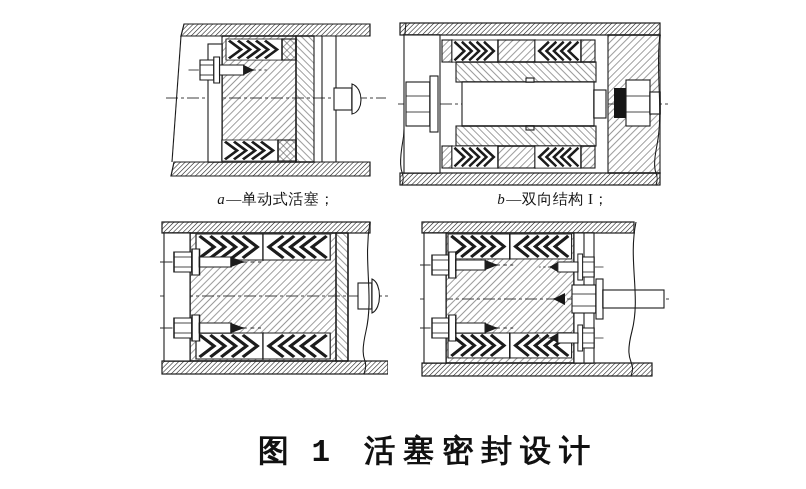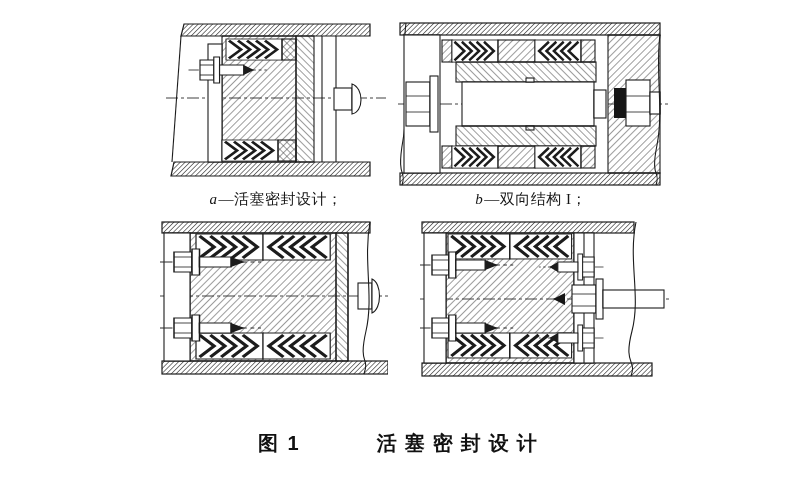--- a/index.html
+++ b/index.html
@@ -24,25 +24,25 @@
 
   .sub-cap {
     position:absolute; text-align:center;
     font-size:15px; line-height:18px; color:#151515;
     letter-spacing:0.5px; white-space:nowrap;
   }
   .sub-cap i { font-style:italic; font-family:"Liberation Serif","DejaVu Serif",serif; padding-right:1px; }
   .main-cap {
     position:absolute; top:430px; left:258px;
     display:flex; align-items:baseline;
-    font-family:Liberation Sans, sans-serif;
-    font-weight:700; font-size:20px; color:#111;
+    font-family:Liberation Mono, monospace;
+    font-weight:700; font-size:31px; color:#111;
   }
   .main-cap .fig-no { letter-spacing:2px; }
-  .main-cap .fig-title { margin-left:76px; letter-spacing:8px; }
+  .main-cap .fig-title { margin-left:32px; letter-spacing:8px; }
 </style>
 </head>
 <body>
 
 <div class="page">
 
   <svg class="fig" style="left:166px;top:22px" width="220" height="163" viewBox="0 0 220 163">
     <defs>
       <pattern id="hA" width="5" height="5" patternUnits="userSpaceOnUse" patternTransform="rotate(45)">
         <line x1="0" y1="0" x2="0" y2="5" stroke="#3a3a3a" stroke-width="1"></line>
@@ -165,23 +165,23 @@
     <polygon points="145,72 133,78 145,84" fill="#161616"></polygon>
     <rect class="wh" x="152" y="64" width="24" height="28"></rect>
     <line class="thin" x1="152" y1="73" x2="176" y2="73"></line>
     <line class="thin" x1="152" y1="85" x2="176" y2="85"></line>
     <rect class="wh" x="176" y="58" width="7" height="40"></rect>
     <rect class="wh" x="183" y="69" width="61" height="18"></rect>
     <path class="ln" d="M216,1 C208,40 221,75 212,110 S217,138 211,155"></path>
   </svg>
 
   <div class="sub-cap" style="left:166px;top:190px;width:220px">
-    <i>a</i><span>—活塞密封设计；</span>
+    <i>a</i><span>—单动式活塞；</span>
   </div>
-  <div class="sub-cap" style="left:396px;top:190px;width:270px">
+  <div class="sub-cap" style="left:418px;top:190px;width:270px">
     <i>b</i><span>—双向结构 I；</span>
   </div>
 
   <div class="main-cap">
     <span class="fig-no">图 1</span>
     <span class="fig-title">活塞密封设计</span>
   </div>
 
 </div>
 

